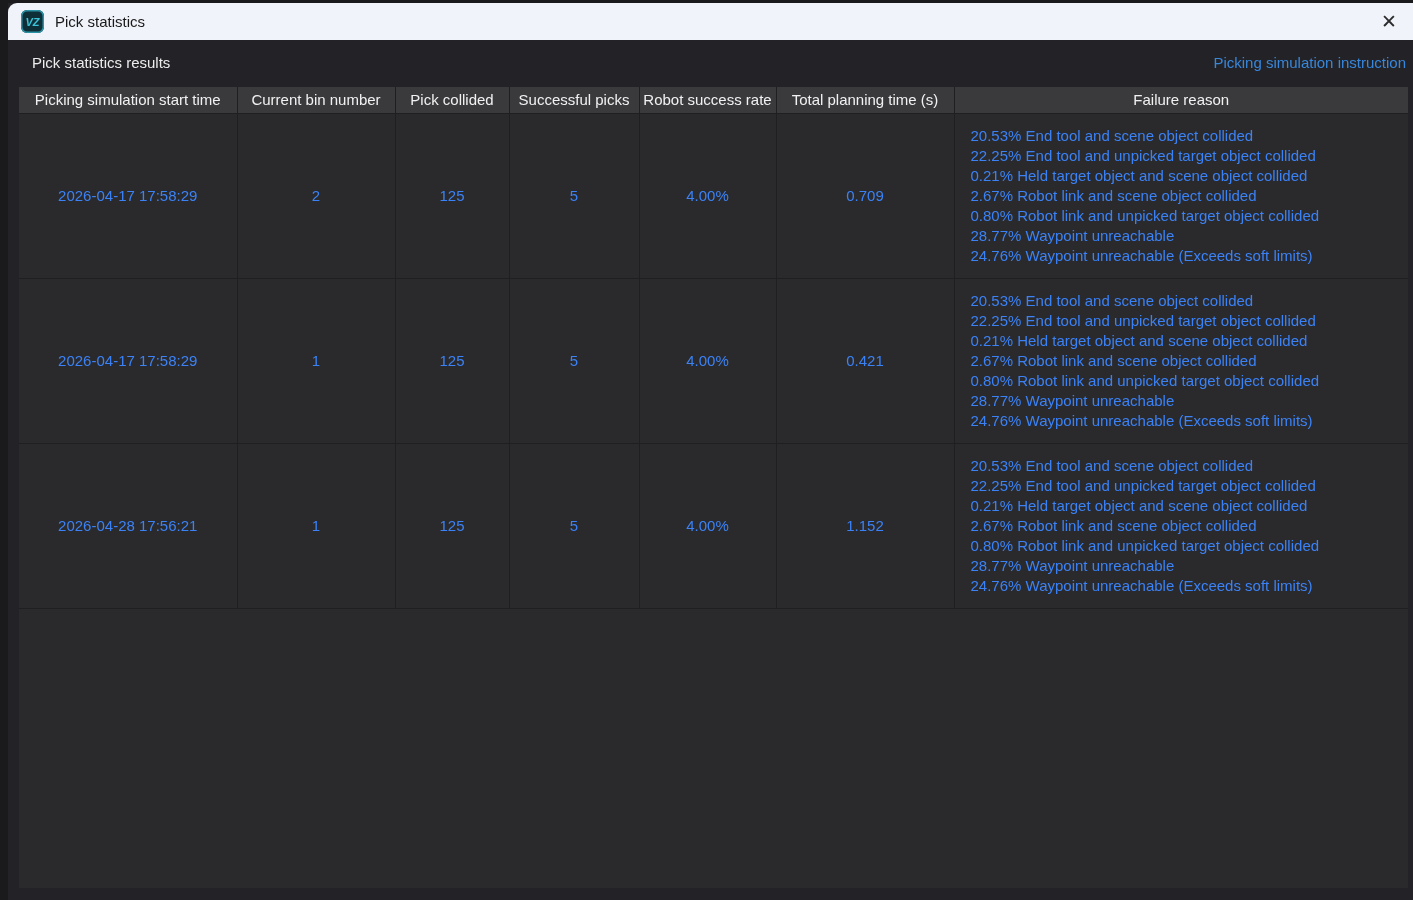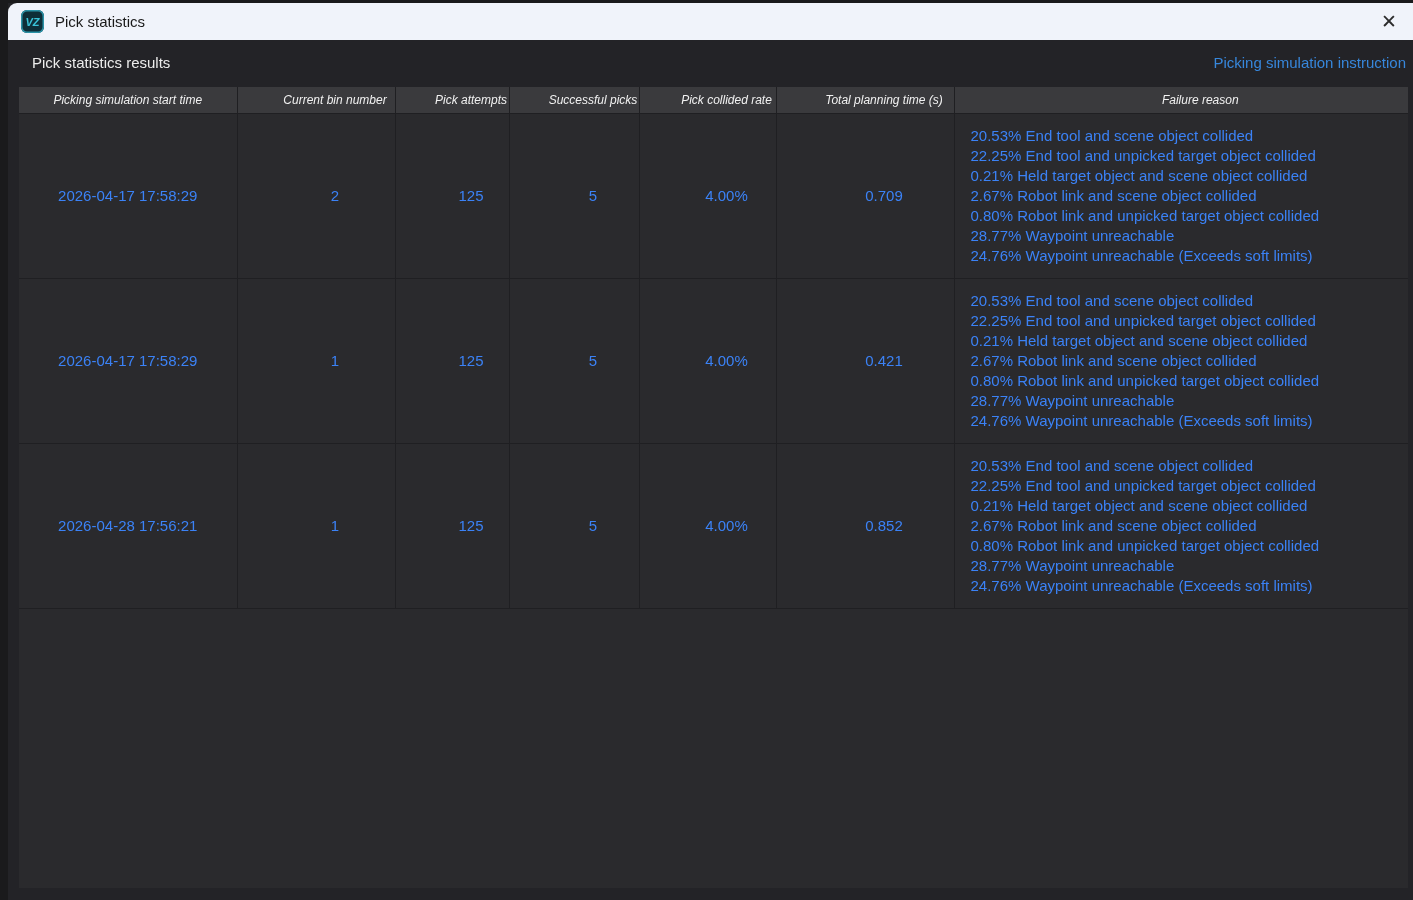--- a/index.html
+++ b/index.html
@@ -39,25 +39,24 @@
   }
 
   
   .table-area {
     position:absolute; left:11px; top:87px; width:1389px; height:801px;
     background:#2a2a2d;
   }
   table { width:100%; border-collapse:collapse; table-layout:fixed; }
   thead th {
     height:26px; background:#3a3a3d; color:#f1f1f1;
-    font-size:12px; font-weight:400; text-align:center;
+    font-size:15px; font-weight:400; text-align:center;
     border-bottom:1px solid #1f1f22;
-    font-style:italic;
   }
-  thead th + th, tbody td + td { border-left:1px solid #1f1f22;padding-left:38px; }
+  thead th + th, tbody td + td { border-left:1px solid #1f1f22; }
   tbody td {
     height:160px; background:#2a2a2d; color:#3b82f6;
     font-size:15px; text-align:center; vertical-align:middle;
     border-bottom:1px solid #1f1f22;
   }
   td.failure { text-align:left; padding:12px 8px 12px 16px; }
   .fr-line { line-height:20px; white-space:nowrap; }
 </style>
 </head>
 <body>
@@ -85,23 +84,23 @@
           <col style="width:114px">
         <col style="width:130px">
           <col style="width:137px">
           <col style="width:178px">
           <col>
       </colgroup>
       <thead>
         <tr>
           <th>Picking simulation start time</th>
           <th>Current bin number</th>
-          <th>Pick attempts</th>
+          <th>Pick collided</th>
           <th>Successful picks</th>
-          <th>Pick collided rate</th>
+          <th>Robot success rate</th>
           <th>Total planning time (s)</th>
           <th>Failure reason</th>
         </tr>
       </thead>
       <tbody>
 
         <tr>
           <td>2026-04-17 17:58:29</td>
           <td>2</td>
           <td>125</td>
@@ -136,21 +135,21 @@
             <div class="fr-line">24.76% Waypoint unreachable (Exceeds soft limits)</div>
           </td>
         </tr>
 
         <tr>
           <td>2026-04-28 17:56:21</td>
           <td>1</td>
           <td>125</td>
           <td>5</td>
           <td>4.00%</td>
-          <td>0.852</td>
+          <td>1.152</td>
           <td class="failure">
             <div class="fr-line">20.53% End tool and scene object collided</div>
             <div class="fr-line">22.25% End tool and unpicked target object collided</div>
             <div class="fr-line">0.21% Held target object and scene object collided</div>
             <div class="fr-line">2.67% Robot link and scene object collided</div>
             <div class="fr-line">0.80% Robot link and unpicked target object collided</div>
             <div class="fr-line">28.77% Waypoint unreachable</div>
             <div class="fr-line">24.76% Waypoint unreachable (Exceeds soft limits)</div>
           </td>
         </tr>

